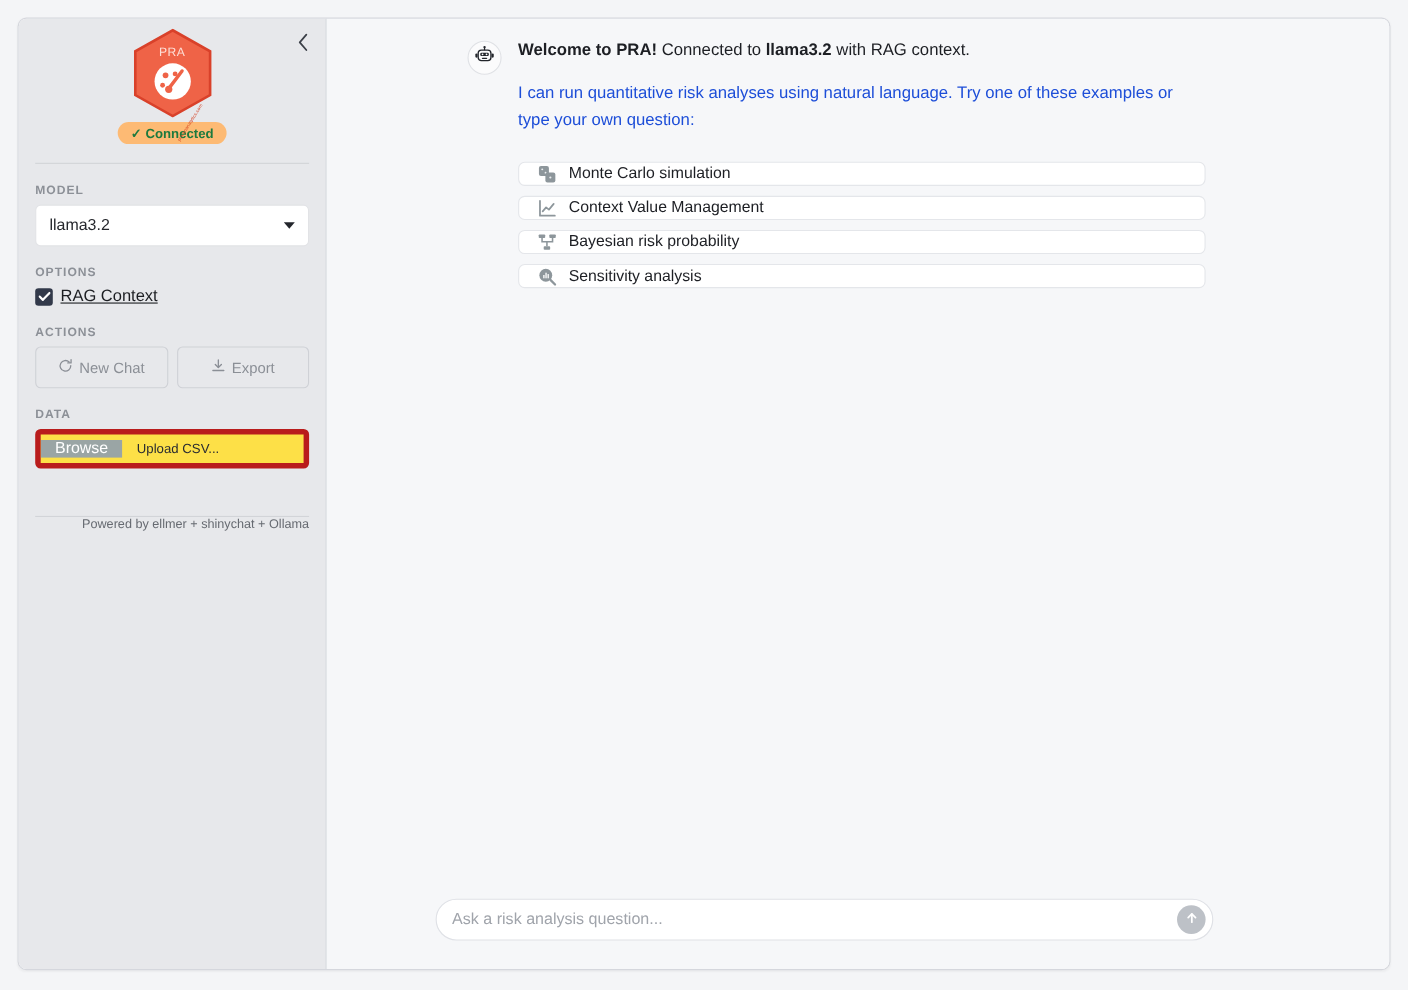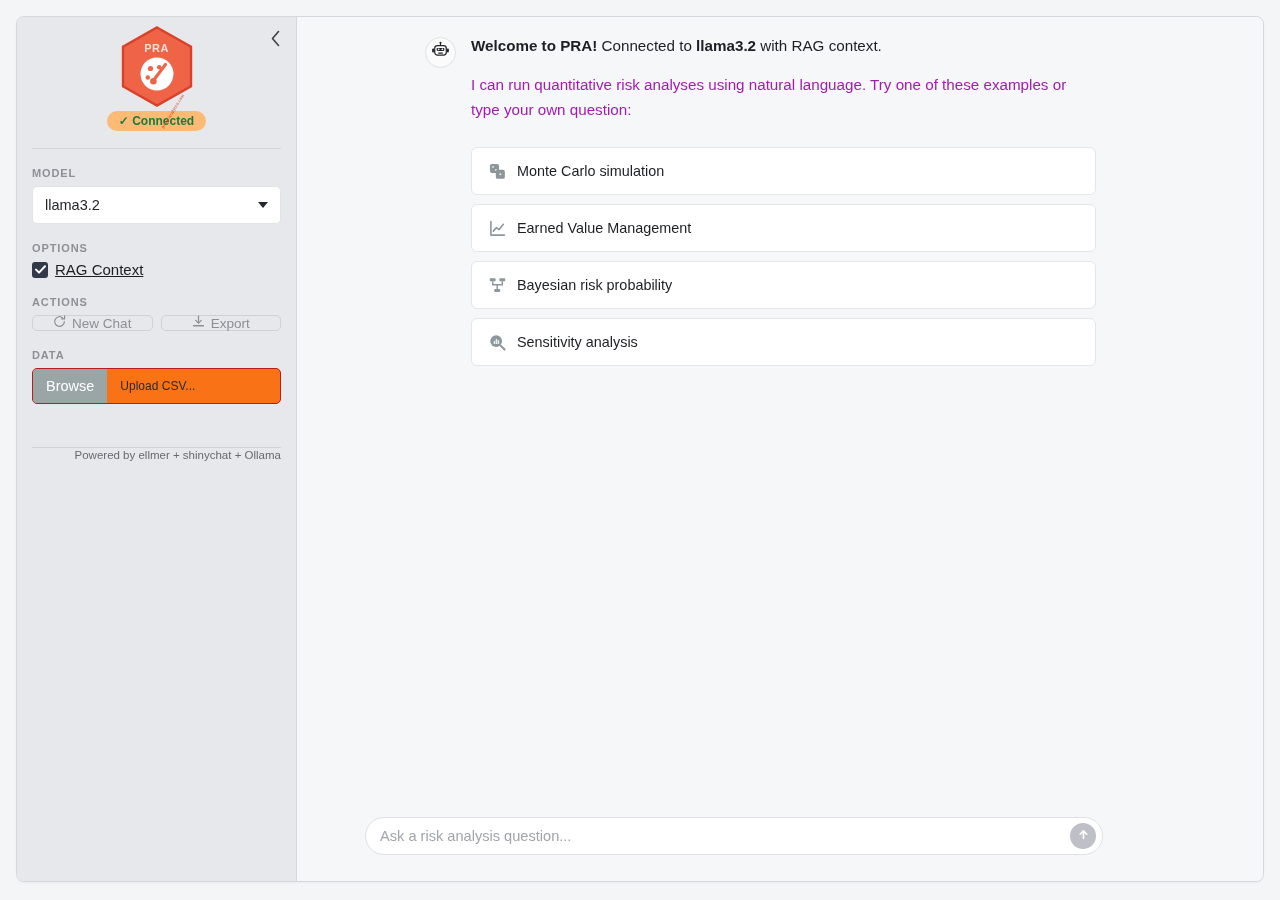--- a/index.html
+++ b/index.html
@@ -47,21 +47,20 @@
     position: relative;
     width: 72px; height: 81px;
   }
   .hex-logo svg { display: block; }
   .hex-label {
     position: absolute; top: 16px; left: 0; width: 100%;
     text-align: center;
     font-size: 11px; letter-spacing: .5px;
     color: #fdded6;
     font-family: "Liberation Sans", sans-serif;
-    font-weight: bold;
   }
   .hex-url {
     position: absolute;
     right: 7px; bottom: 11px;
     font-size: 4.2px;
     color: #d33c1d;
     transform: rotate(-58deg);
     transform-origin: right bottom;
     white-space: nowrap;
     letter-spacing: .1px;
@@ -116,38 +115,39 @@
     border-radius: 3px;
     display: flex; align-items: center; justify-content: center;
     flex: 0 0 16px;
     cursor: pointer;
   }
   .checkbox svg { display: block; }
   .check-label { font-size: 15px; color: #1c1e22; text-decoration: underline; }
   .btn-row { display: flex; gap: 8px; }
   .ghost-btn {
     flex: 1;
-    height: 16px;
+    height: 38px;
     border: 1px solid #cfd1d6;
     border-radius: 5px;
     background: transparent;
     color: #8b8f96;
     font-size: 13.5px;
     font-family: "Liberation Sans", sans-serif;
     display: flex; align-items: center; justify-content: center;
     gap: 6px;
     cursor: pointer;
   }
   .file-input {
     display: flex;
     height: 36px;
-    border: 1px solid #b91c1c;
+    border: 5px solid #b91c1c;
     border-radius: 5px;
     overflow: hidden;
-    background: #f97316;
+    background: #fde047;
+    align-items: center;
   }
   .file-btn {
     background: #9aa5a5;
     color: #fff;
     font-size: 14.5px;
     display: flex; align-items: center;
     padding: 0 13px;
     cursor: pointer;
   }
   .file-name {
@@ -196,45 +196,45 @@
   }
   .msg-body { flex: 1; max-width: 625px; }
   .msg-line1 {
     font-size: 15.2px;
     color: #1d1f24;
     line-height: 1.45;
   }
   .msg-line1 b { font-weight: bold; }
   .msg-line2 {
     font-size: 15.2px;
-    color: #a21caf;
+    color: #1d4ed8;
     line-height: 1.62;
     margin-top: 16px;
     max-width: 610px;
   }
   .suggestions {
     margin-top: 25px;
     display: flex; flex-direction: column; gap: 9px;
   }
   .suggestion {
-    height: 48px;
+    height: 22px;
     background: #ffffff;
     border: 1px solid #e4e6ea;
     border-radius: 6px;
     display: flex; align-items: center;
     gap: 11px;
     padding: 0 16px;
     cursor: pointer;
     font-size: 14.4px;
     color: #1d1f24;
   }
   .sg-icon { width: 18px; height: 18px; flex: 0 0 18px; display:flex; align-items:center; justify-content:center; }
 
   .composer-wrap {
-    padding: 0 160px 26px 68px;
+    padding: 0 160px 26px 99px;
   }
   .composer {
     height: 38px;
     background: #fff;
     border: 1px solid #dfe1e6;
     border-radius: 19px;
     display: flex; align-items: center;
     padding: 0 6px 0 14px;
     position: relative;
   }
@@ -387,21 +387,21 @@
               <span>Monte Carlo simulation</span>
             </div>
 
             <div class="suggestion">
               <span class="sg-icon">
                 <svg width="17" height="17" viewBox="0 0 18 18" fill="none">
                   <path d="M2 1.6v14.4h14.3" stroke="#8d969b" stroke-width="1.7" stroke-linecap="round" stroke-linejoin="round"></path>
                   <path d="M4.6 11.8 L7.9 8 L10.6 10.1 L15.2 4.6" stroke="#8d969b" stroke-width="1.7" fill="none" stroke-linecap="round" stroke-linejoin="round"></path>
                 </svg>
               </span>
-              <span>Earned Value Management</span>
+              <span>Context Value Management</span>
             </div>
 
             <div class="suggestion">
               <span class="sg-icon">
                 <svg width="17" height="17" viewBox="0 0 18 18" fill="none">
                   <rect x="0.8" y="1.2" width="6.2" height="3.4" rx="0.8" fill="#8d969b"></rect>
                   <rect x="11" y="1.2" width="6.2" height="3.4" rx="0.8" fill="#8d969b"></rect>
                   <rect x="5.6" y="12.6" width="6.2" height="3.4" rx="0.8" fill="#8d969b"></rect>
                   <path d="M4 4.6v3.6h10.1V4.6" stroke="#8d969b" stroke-width="1.5" fill="none"></path>
                   <path d="M8.7 8.2v4.4" stroke="#8d969b" stroke-width="1.5"></path>

